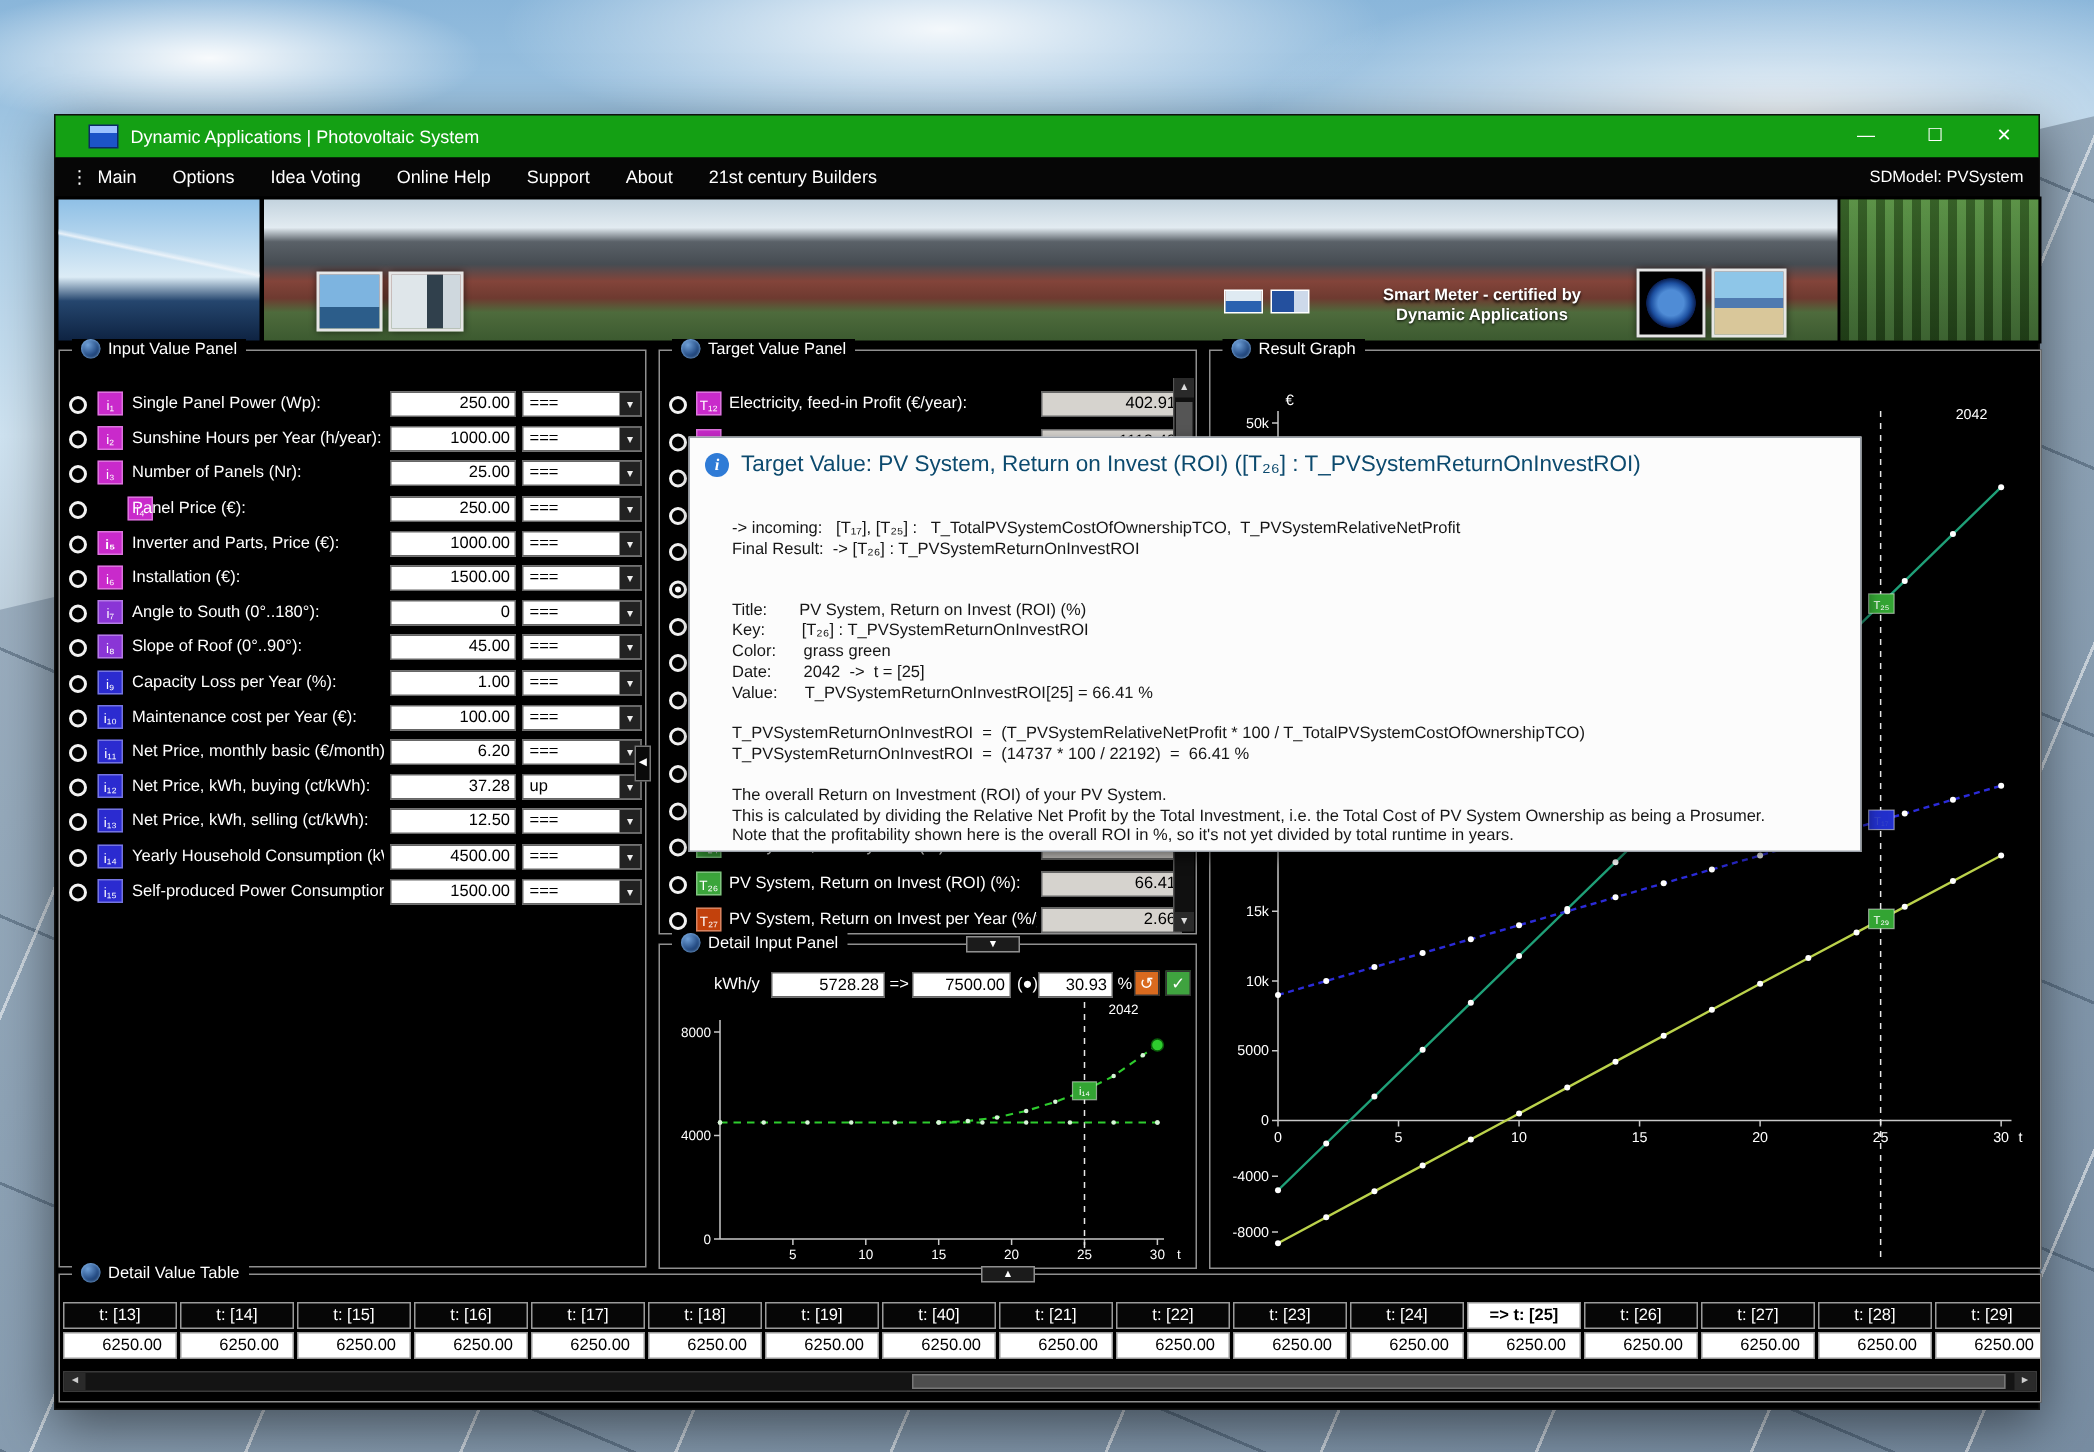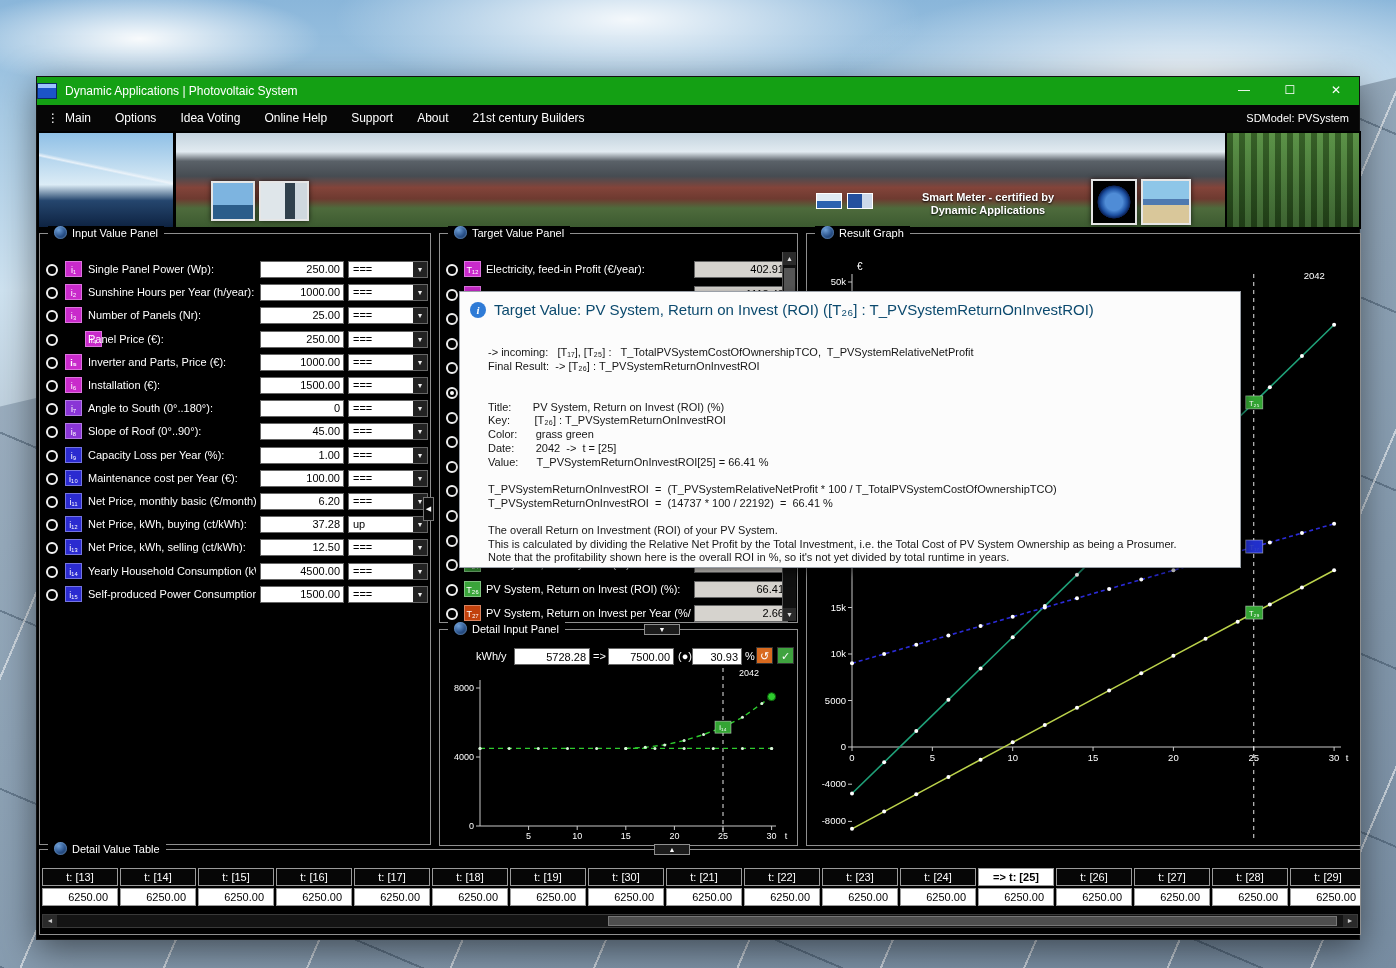--- a/index.html
+++ b/index.html
@@ -11,21 +11,21 @@
     radial-gradient(ellipse 420px 110px at 45% 2%,rgba(255,255,255,.9),rgba(255,255,255,0) 70%),
     radial-gradient(ellipse 500px 140px at 85% 8%,rgba(255,255,255,.85),rgba(255,255,255,0) 70%);}
   .rooftiles{position:absolute;inset:0;background:
     repeating-linear-gradient(113deg, rgba(255,255,255,.55) 0 2px, rgba(255,255,255,0) 2px 132px),
     repeating-linear-gradient(23deg, rgba(30,50,70,.35) 0 2px, rgba(30,50,70,0) 2px 164px),
     linear-gradient(160deg,#a9bac9 0%,#8ea3b6 50%,#788da2 100%);
     clip-path:polygon(0 42%,100% 8%,100% 100%,0 100%);}
   .window{position:absolute;left:36px;top:76px;width:1324px;height:864px;background:#000;
     border:1px solid #111;box-shadow:0 10px 34px rgba(0,0,0,.5);box-sizing:border-box;}
   
-  .titlebar{position:absolute;left:0;top:0;right:0;height:28px;background:#14A014;display:flex;align-items:center;padding-left:0;gap:8px;}
+  .titlebar{position:absolute;left:0;top:0;right:0;height:28px;background:#14A014;display:flex;align-items:center;padding-left:22px;gap:8px;}
   .appicon{width:18px;height:14px;background:linear-gradient(180deg,#9cc2ff 0 32%,#1c54c8 32%);border:1px solid #0a2a66;}
   .title{color:#fff;font-size:12px;}
   .wbtns{margin-left:auto;display:flex;height:28px;}
   .wbtn{width:46px;height:28px;color:#fff;text-align:center;line-height:27px;font-size:12px;}
   
   .menubar{position:absolute;left:0;top:28px;right:0;height:26px;background:#060606;display:flex;align-items:center;padding:0 10px;color:#fff;font-size:12px;}
   #menu-items{display:flex;gap:24px;align-items:center;}
   .menu-item{display:flex;gap:6px;align-items:center;white-space:nowrap;}
   .menu-right{position:absolute;right:10px;font-size:11px;color:#fff;}
   
@@ -560,21 +560,21 @@
           </div>
           <div class="dcol">
             <div class="dth">t: [18]</div>
             <div class="dtv">6250.00</div>
           </div>
           <div class="dcol">
             <div class="dth">t: [19]</div>
             <div class="dtv">6250.00</div>
           </div>
           <div class="dcol">
-            <div class="dth">t: [30]</div>
+            <div class="dth">t: [40]</div>
             <div class="dtv">6250.00</div>
           </div>
           <div class="dcol">
             <div class="dth">t: [21]</div>
             <div class="dtv">6250.00</div>
           </div>
           <div class="dcol">
             <div class="dth">t: [22]</div>
             <div class="dtv">6250.00</div>
           </div>

